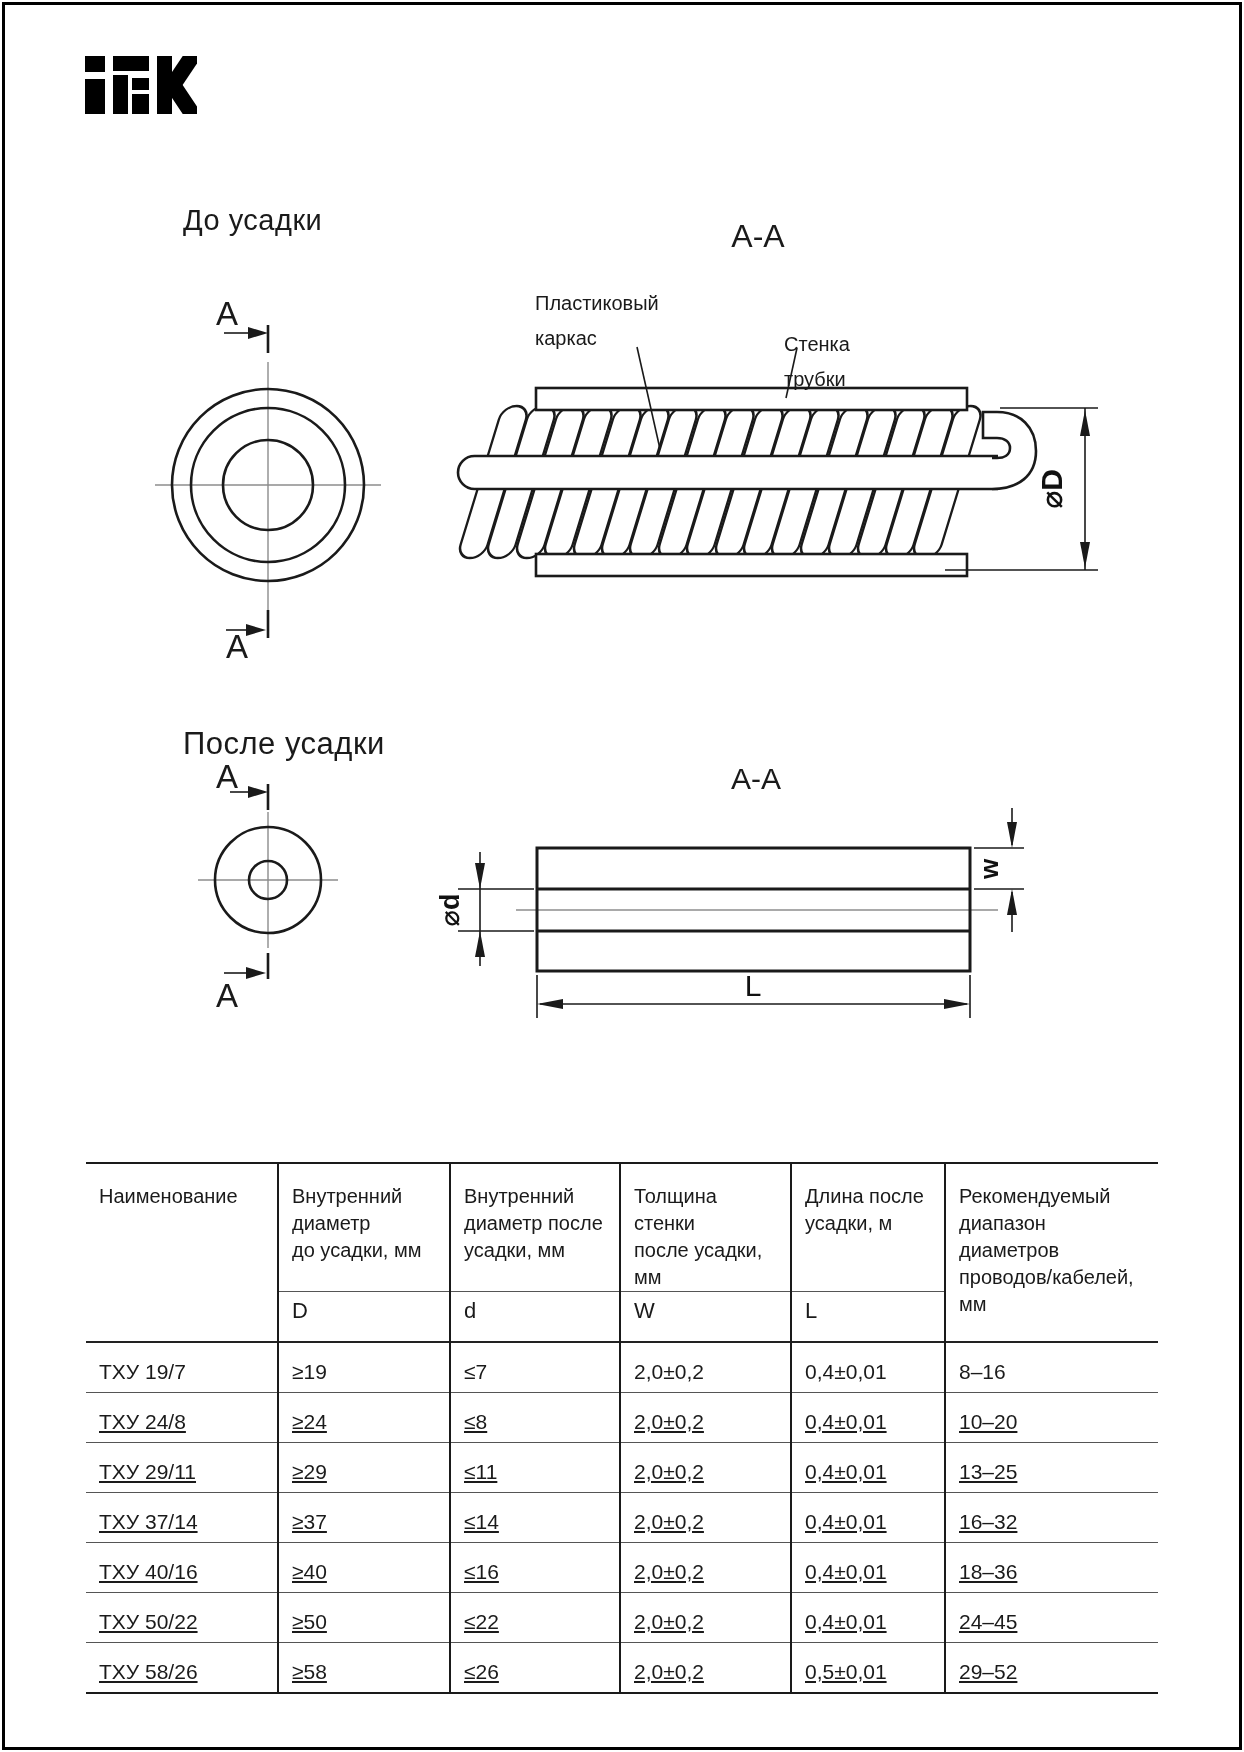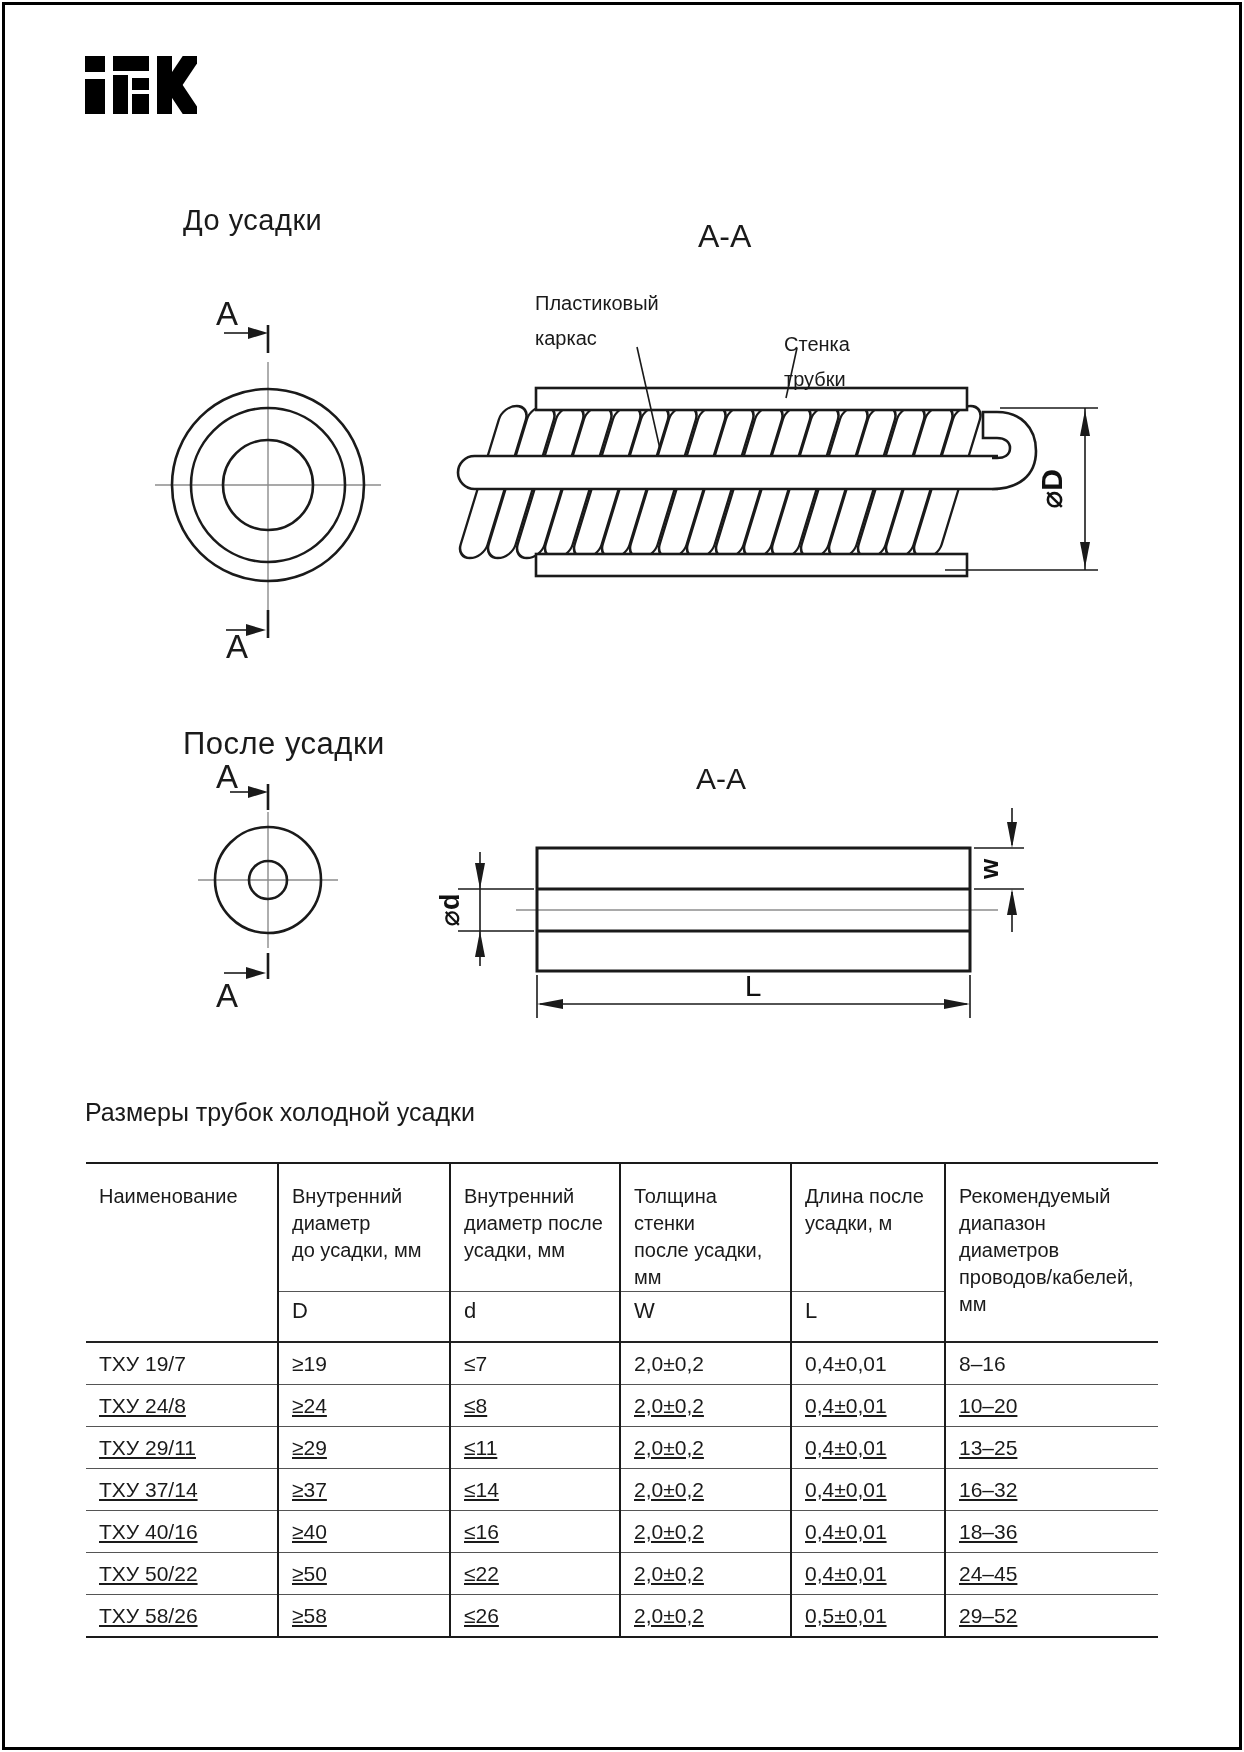--- a/index.html
+++ b/index.html
@@ -1,21 +1,21 @@
 <!DOCTYPE html>
 <html><head>
 <meta charset="utf-8">
 <style>
   html,body{margin:0;padding:0;background:#ffffff;}
   body{font-family:"Liberation Sans","DejaVu Sans",sans-serif;color:#1a1a1a;}
   #page{position:relative;width:1244px;height:1752px;background:#fff;overflow:hidden;}
   #frame{position:absolute;inset:2px;border:3px solid #000;pointer-events:none;}
   .abs{position:absolute;}
   .t-section{font-size:29px;letter-spacing:0.5px;}
-  .t-aa{font-size:32px;}
+  .t-aa{font-size:32px;text-align:center;}
   .t-callout{font-size:20px;line-height:35px;}
   .t-callout span{display:block;}
   .t-marker{font-size:33px;}
   #drw{position:absolute;left:0;top:0;}
   .ln{stroke:#1a1a1a;stroke-width:2.6;fill:none;}
   .ln3{stroke:#1a1a1a;stroke-width:3;fill:none;}
   .thin{stroke:#1a1a1a;stroke-width:1.6;fill:none;}
   .hair{stroke:#8c8c8c;stroke-width:1.4;fill:none;}
   .arr{fill:#1a1a1a;stroke:none;}
   .wbox{fill:#ffffff;stroke:#1a1a1a;stroke-width:2.6;}
@@ -24,21 +24,21 @@
   
   #tbl-title{font-size:25px;}
   table.dims{table-layout:fixed;width:1072px;border-collapse:collapse;
     border-top:2.5px solid #1a1a1a;border-bottom:2.5px solid #1a1a1a;}
   table.dims th,table.dims td{font-weight:400;text-align:left;vertical-align:top;
     border-left:2px solid #1a1a1a;padding:0 8px 0 13px;}
   table.dims .c1{border-left:none;}
   table.dims th{font-size:20px;line-height:27px;white-space:pre-line;padding-top:19px;}
   table.dims tr.rsub th{border-top:1.5px solid #555;font-size:22px;height:44px;padding-top:5px;}
   table.dims tr.r1 th{height:92px;box-sizing:border-box;}
-  table.dims td{font-size:21px;height:41px;vertical-align:middle;padding-top:0;}
+  table.dims td{font-size:21px;height:41px;vertical-align:middle;padding-top:8px;}
   table.dims tr.dfirst td{border-top:2.5px solid #222;}
   table.dims tr.drow td{border-top:1.5px solid #555;text-decoration:underline;}
 </style>
 </head>
 <body>
 
 <div id="page">
   <div id="frame"></div>
 
   <svg class="abs" style="left:85px;top:56px;" width="112" height="58" viewBox="0 0 112 58">
@@ -193,21 +193,20 @@
 
   <div class="abs t-marker" style="left:216px;top:295px;">А</div>
   <div class="abs t-marker" style="left:226px;top:628px;">А</div>
 
   <div class="abs t-section" style="left:183px;top:726px;font-size:31px;">После усадки</div>
   <div class="abs t-aa" style="left:696px;top:762px;width:120px;font-size:30px;">А-А</div>
 
   <div class="abs t-marker" style="left:216px;top:758px;">А</div>
   <div class="abs t-marker" style="left:216px;top:977px;">А</div>
 
-  <div class="abs" id="tbl-title" style="left:85px;top:1098px;">Размеры трубок холодной усадки</div>
 
   <div class="abs" style="left:86px;top:1162px;">
     <table class="dims">
       <colgroup>
         <col style="width:192px">
           <col style="width:172px">
           <col style="width:170px">
         <col style="width:171px">
           <col style="width:154px">
           <col style="width:213px">

